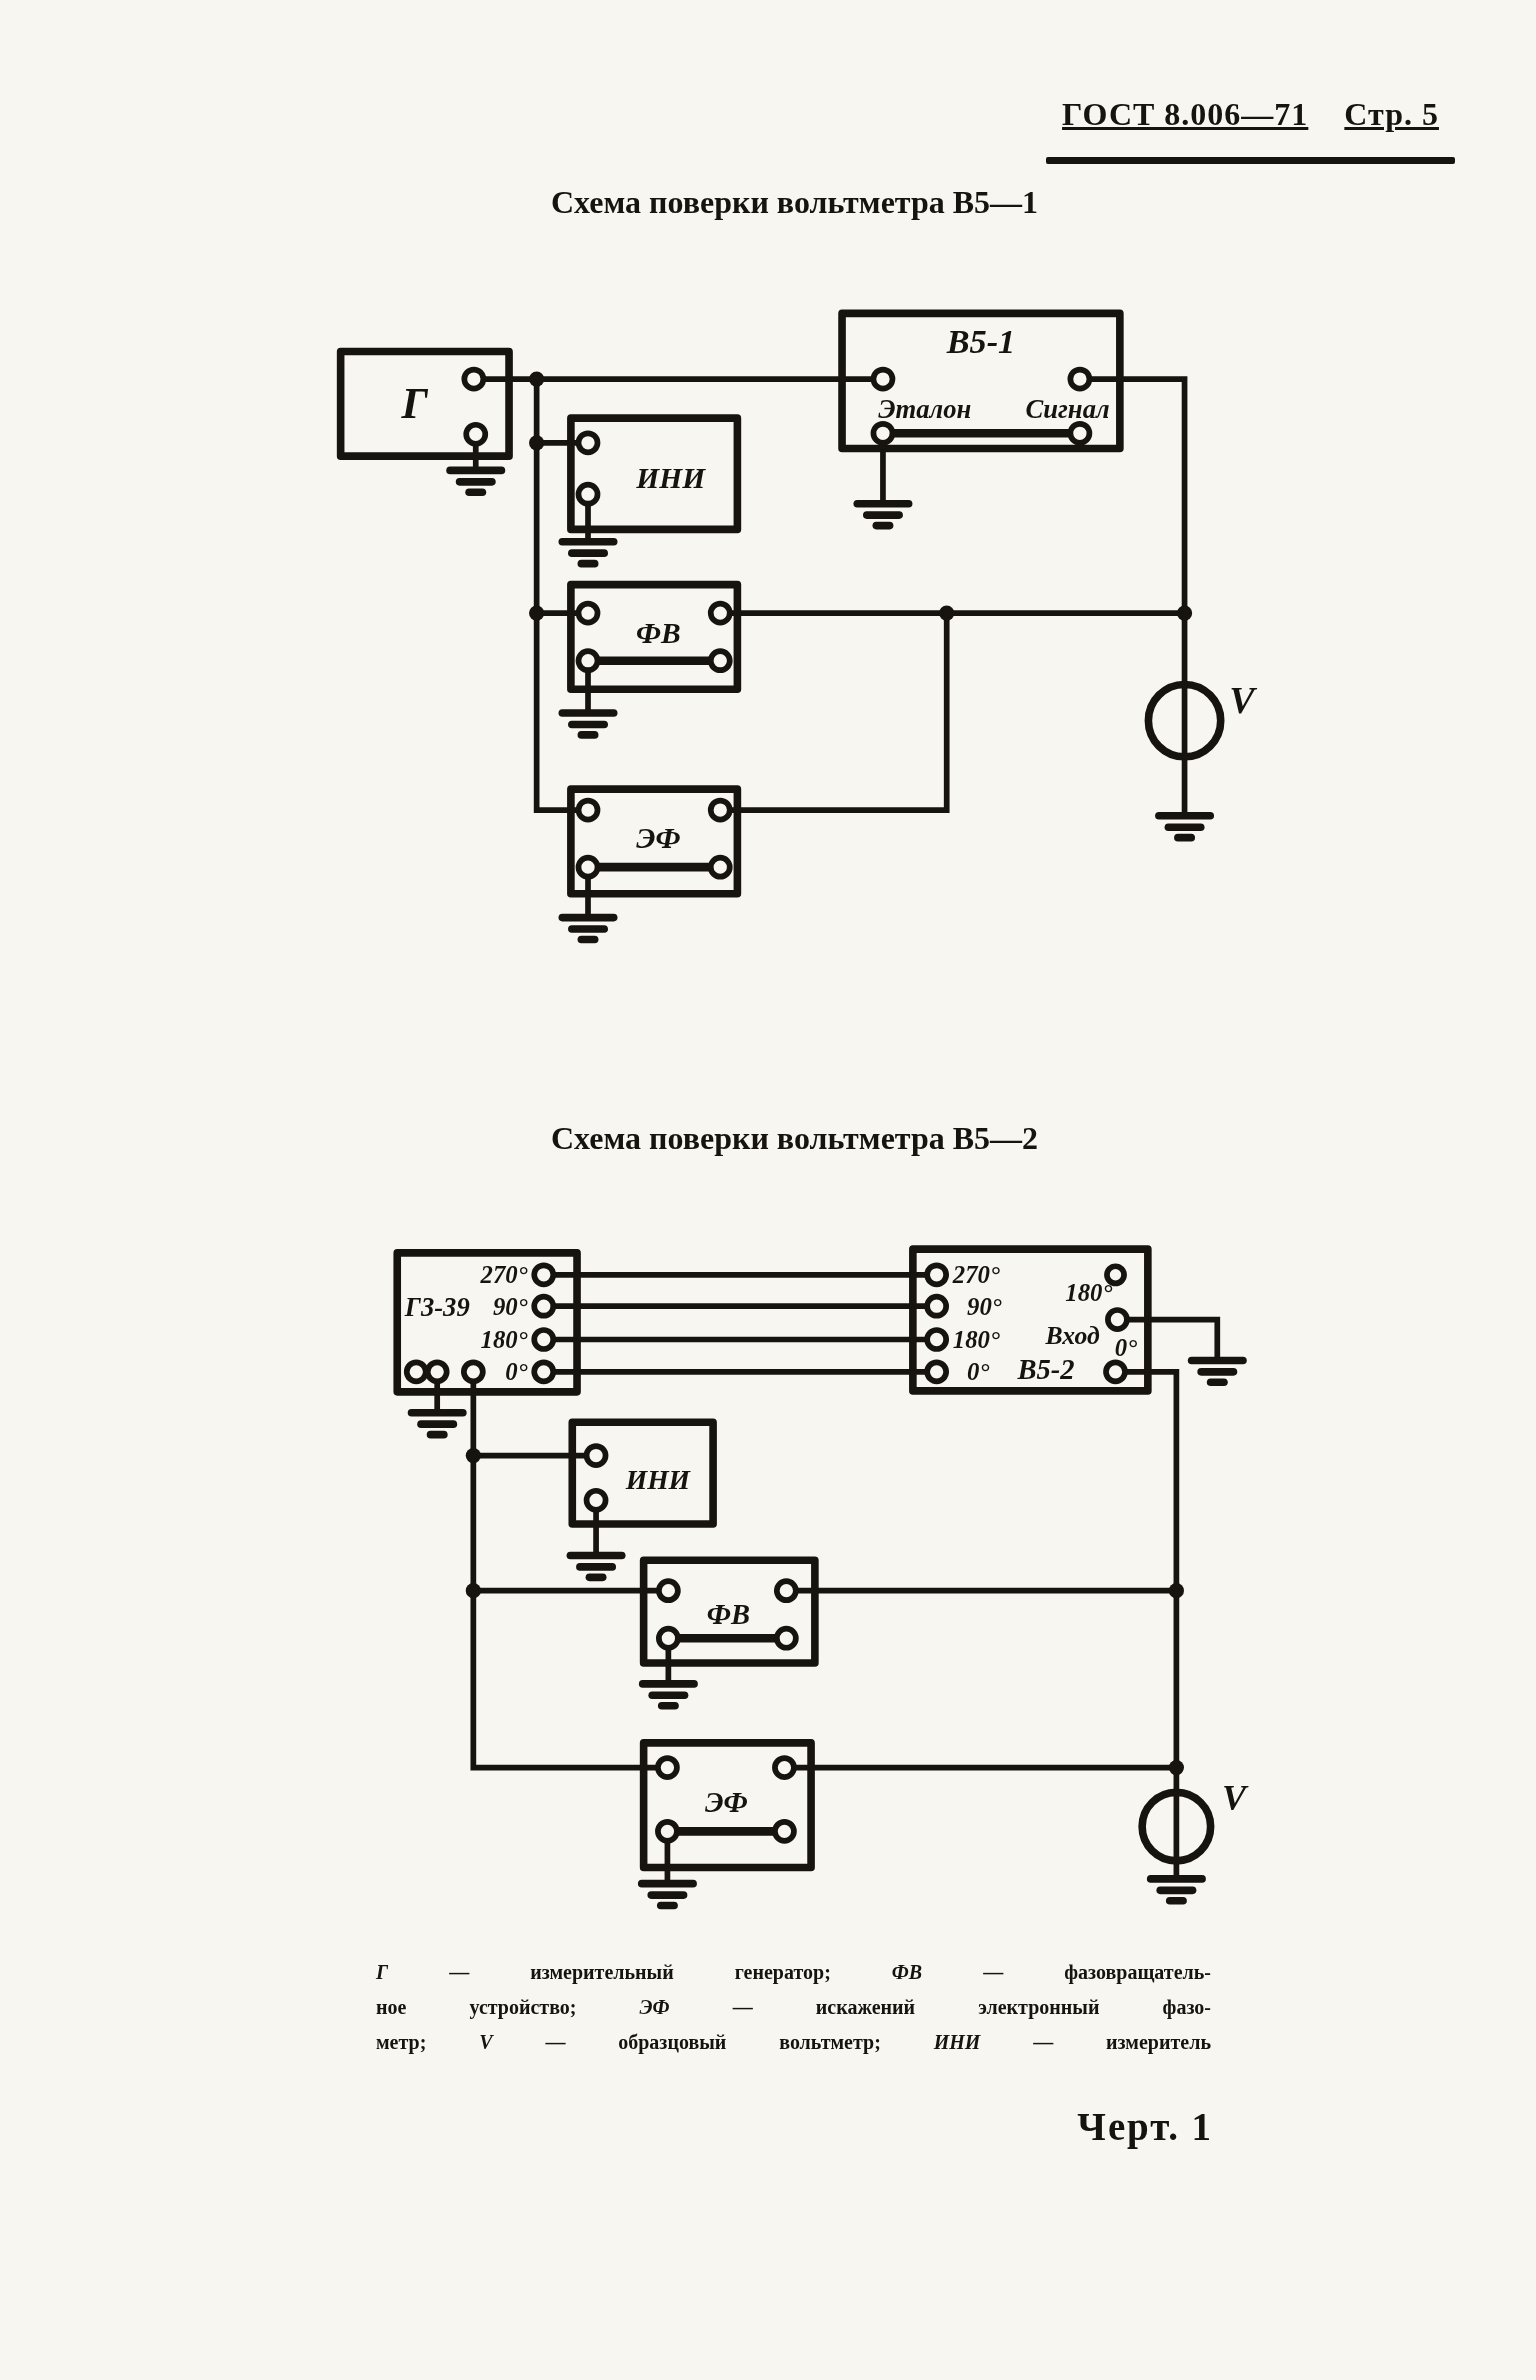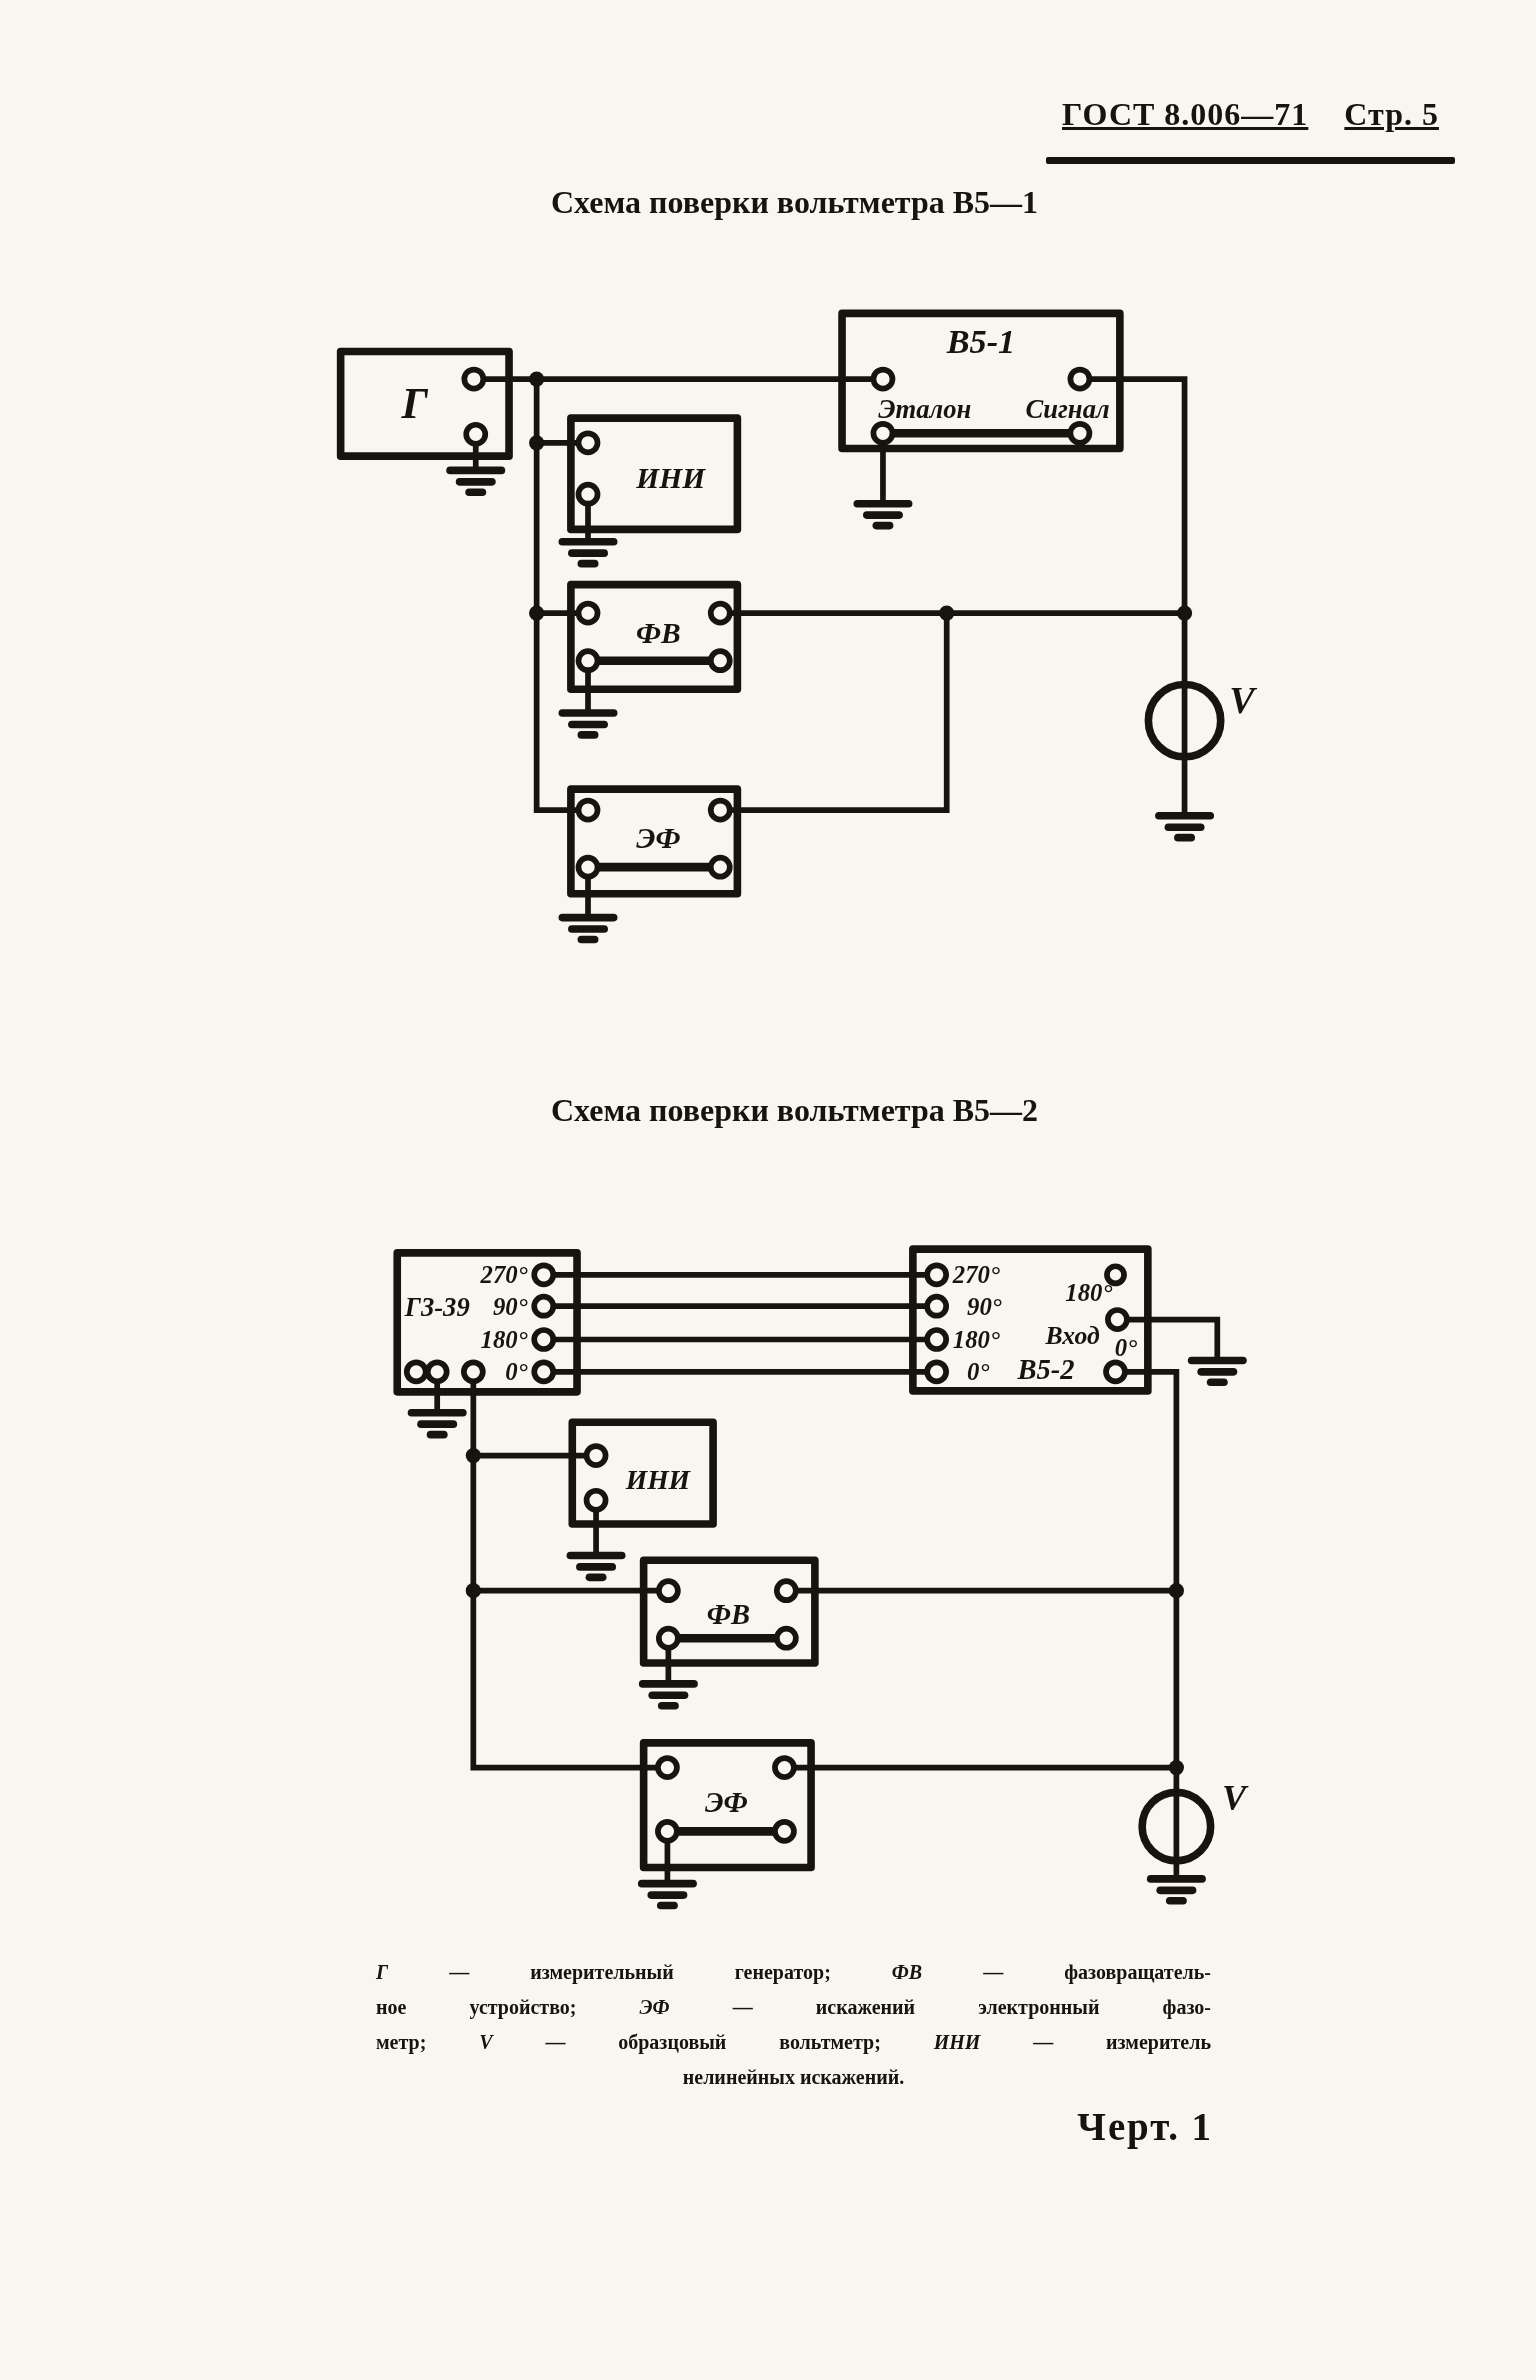--- a/index.html
+++ b/index.html
@@ -10,21 +10,21 @@
   }
   .abs{position:absolute;}
   
   .hdr{top:96px;left:1046px;width:409px;text-align:center;
        font-size:32px;font-weight:bold;letter-spacing:1px;white-space:nowrap;text-decoration:underline;}
   .hdr .gap{display:inline-block;width:36px;}
   .hdr-rule{top:157px;left:1046px;width:409px;height:6.7px;background:#171410;border-radius:1.9px;}
   
   .stitle{left:376px;width:837px;text-align:center;font-size:32px;font-weight:bold;}
   .stitle.t1{top:184px;}
-  .stitle.t2{top:1092px;}
+  .stitle.t2{top:1120px;}
   
   .caption{top:1955px;left:376px;width:835px;font-size:20px;font-weight:bold;line-height:35px;}
   .cap-line{text-align:justify;text-align-last:justify;}
   .cap-line.center{text-align:center;text-align-last:center;}
   .caption .it{font-style:italic;}
   .fig-label{top:2104px;left:376px;width:837px;text-align:right;
              font-size:39px;font-weight:bold;letter-spacing:1.9px;}
   
   svg{overflow:visible;}
   .wire{stroke:#171410;stroke-width:6;fill:none;stroke-linecap:square;}
@@ -259,17 +259,16 @@
     <line x1="810" y1="680" x2="864" y2="680"></line>
       <line x1="820" y1="692" x2="854" y2="692"></line>
       <line x1="830" y1="703" x2="844" y2="703"></line>
   </g>
 </svg>
 
 <div class="abs caption">
   <div class="cap-line"><span class="it">Г</span><span> — измерительный генератор; </span><span class="it">ФВ</span><span> — фазовращатель-</span></div>
   <div class="cap-line"><span>ное устройство; </span><span class="it">ЭФ</span><span> — искажений электронный фазо-</span></div>
   <div class="cap-line"><span>метр; </span><span class="it">V</span><span> — образцовый вольтметр; </span><span class="it">ИНИ</span><span> — измеритель</span></div>
-  <div class="cap-line center"><span>нелинейных искажений.</span></div>
 </div>
 
 <div class="abs fig-label">Черт. 1</div>
 
 
 </body></html>

